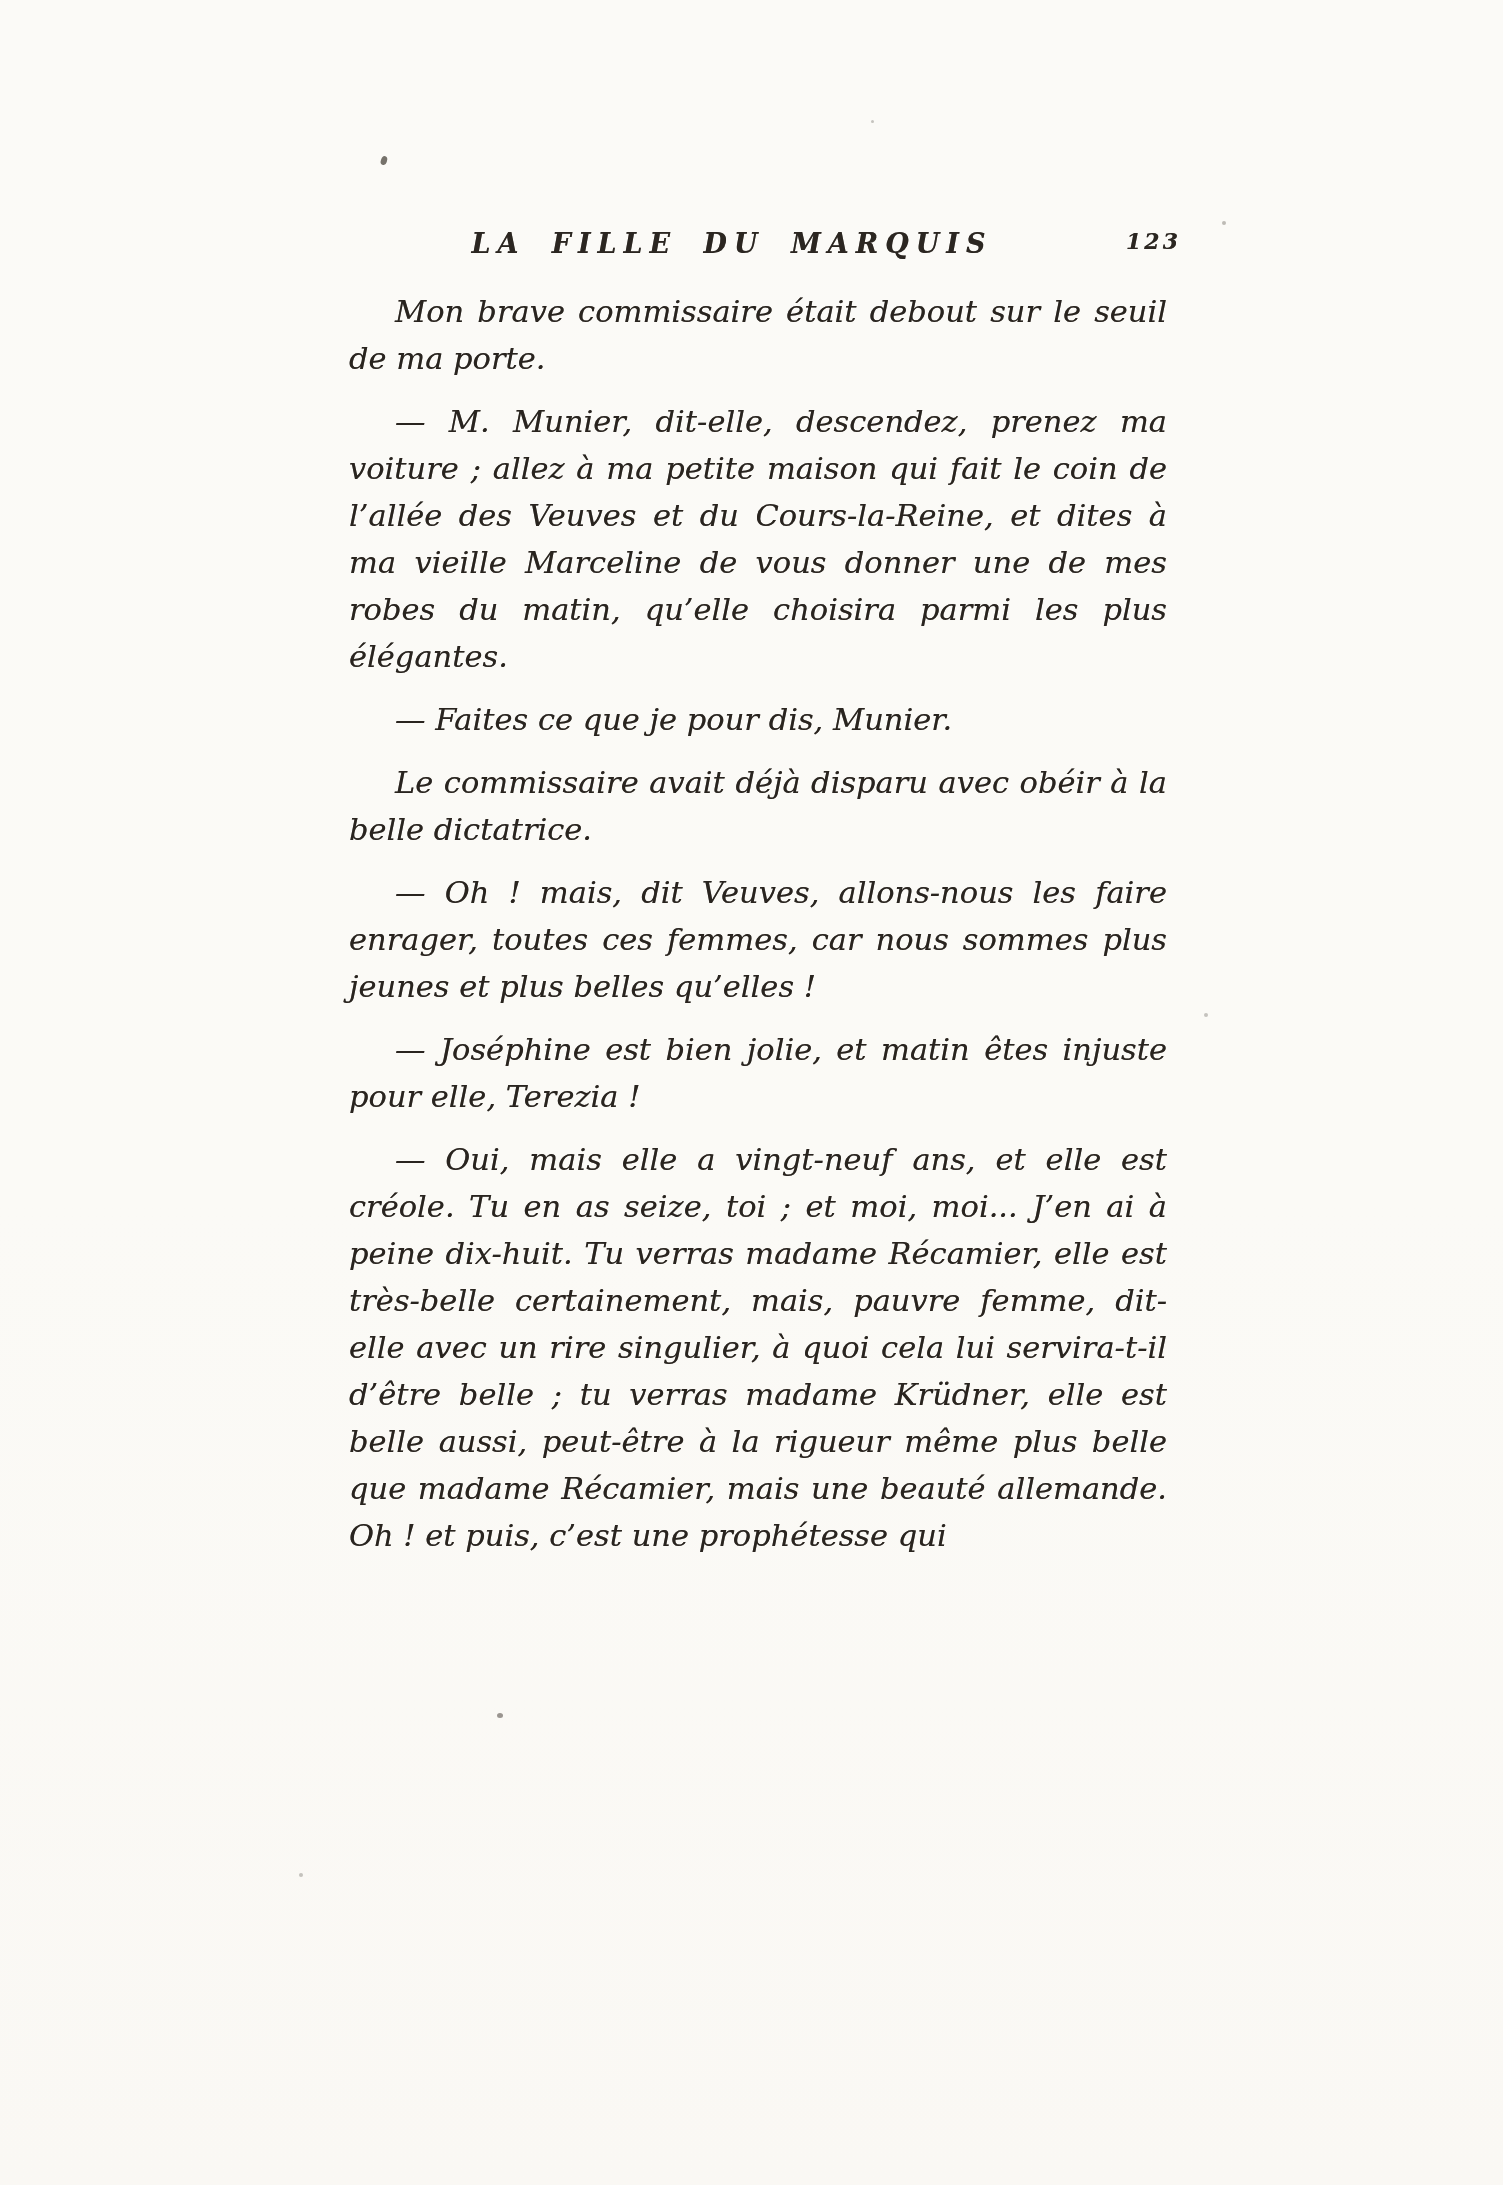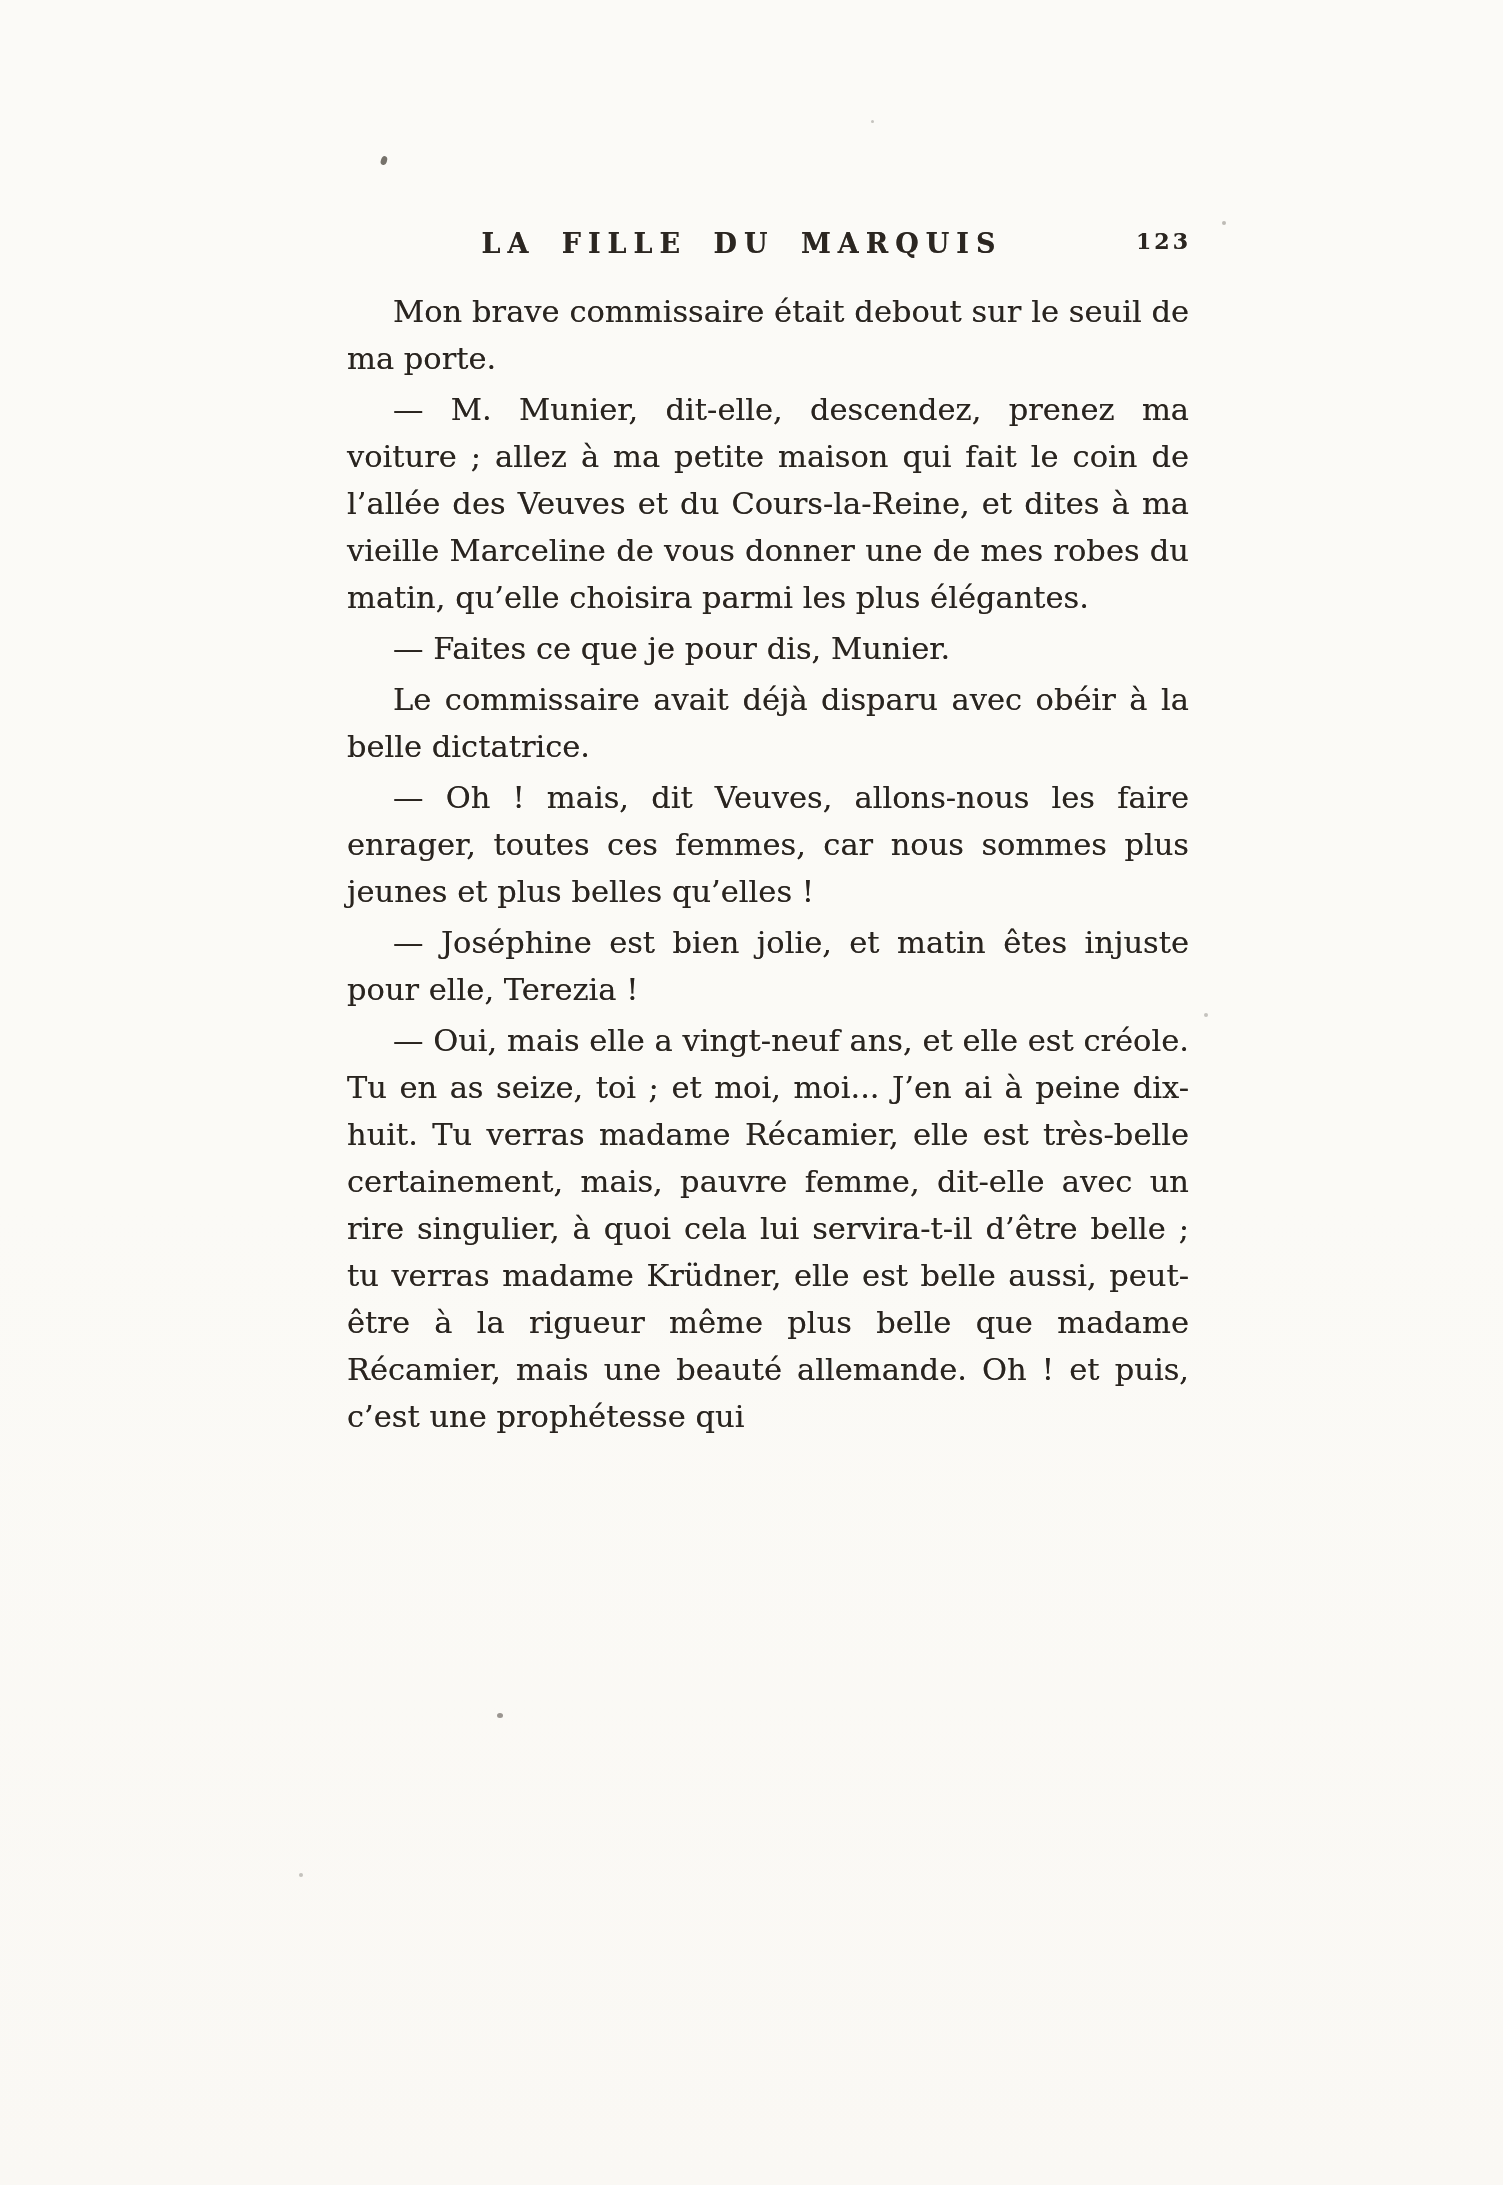--- a/index.html
+++ b/index.html
@@ -15,23 +15,24 @@
   .page {
     position: relative;
     width: 1503px;
     height: 2185px;
     background: linear-gradient(180deg, #fbfaf7 0%, #fbfaf6 55%, #faf8f4 100%);
     overflow: hidden;
     color: #29241f;
   }
   .content {
     position: absolute;
-    left: 343px;
+    left: 333px;
     top: 228px;
     width: 850px;
+    font-style: italic;
   }
   .running-header {
     position: relative;
     height: 44px;
     margin-bottom: 16px;
   }
   .running-title {
     position: absolute;
     left: 50%;
     transform: translateX(-55%);
@@ -54,21 +55,21 @@
     color: #2b2621;
     text-shadow: 0 0 0.5px rgba(43,38,33,0.55);
   }
   .body-text {
     font-size: 30.5px;
     line-height: 47px;
     text-align: justify;
     text-shadow: 0 0 0.6px rgba(41,36,31,0.55);
   }
   .body-text p {
-    margin: 4px;
+    margin: 16px;
     padding: 0;
     text-indent: 46px;
   }
   
   .speck {
     position: absolute;
     background: #4a443c;
     border-radius: 50%;
   }
   .speck-1 { left: 381px; top: 156px; width: 6px; height: 9px; opacity: .75; transform: rotate(18deg); border-radius: 60% 60% 50% 50%; }

